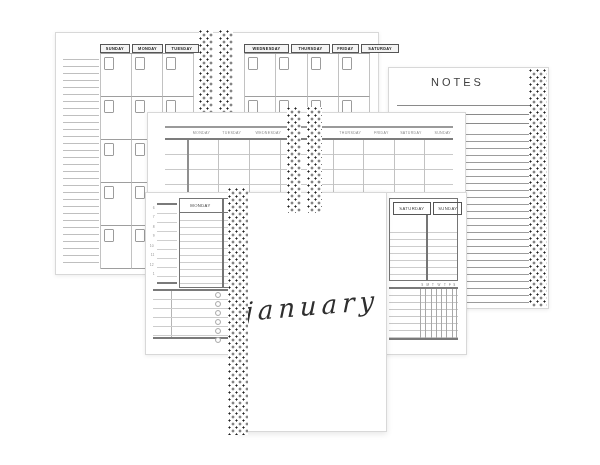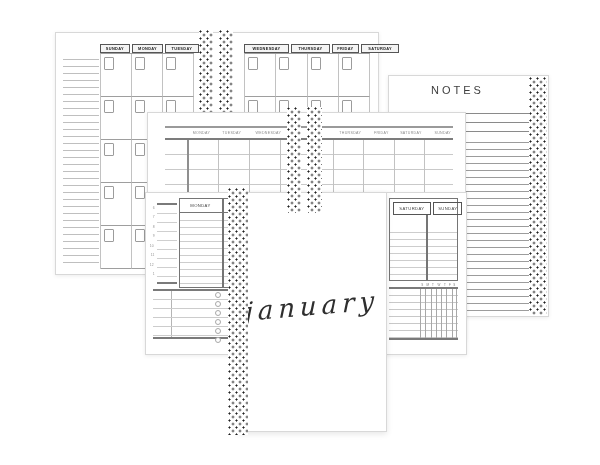--- a/index.html
+++ b/index.html
@@ -206,21 +206,21 @@
         </div>
         <div class="mcell">
           <div class="datebox"></div>
         </div>
       </div>
   </div>
 
   <div class="dots" style="left:199px;top:30px;width:14px;height:86px;"></div>
   <div class="dots" style="left:219px;top:30px;width:14px;height:86px;"></div>
 
-  <div class="page" style="left:388px;top:75px;width:161px;height:242px;">
+  <div class="page" style="left:388px;top:67px;width:161px;height:242px;">
     <div class="notes-title">NOTES</div>
     <div class="abs" style="left:8px;top:29px;width:133px;height:27px;
          background:repeating-linear-gradient(to bottom,transparent 0 8px,#8a8a8a 8px 9px);"></div>
     <div class="abs" style="left:8px;top:60px;width:133px;height:181px;
          background:repeating-linear-gradient(to bottom,transparent 0 6px,#9c9c9c 6px 7px);"></div>
     <div class="dots" style="left:140px;top:1px;width:18px;height:238px;"></div>
   </div>
 
   <div class="page" style="left:147px;top:112px;width:319px;height:228px;">
     <div class="wk-head" style="left:17px;top:13px;width:288px;">

